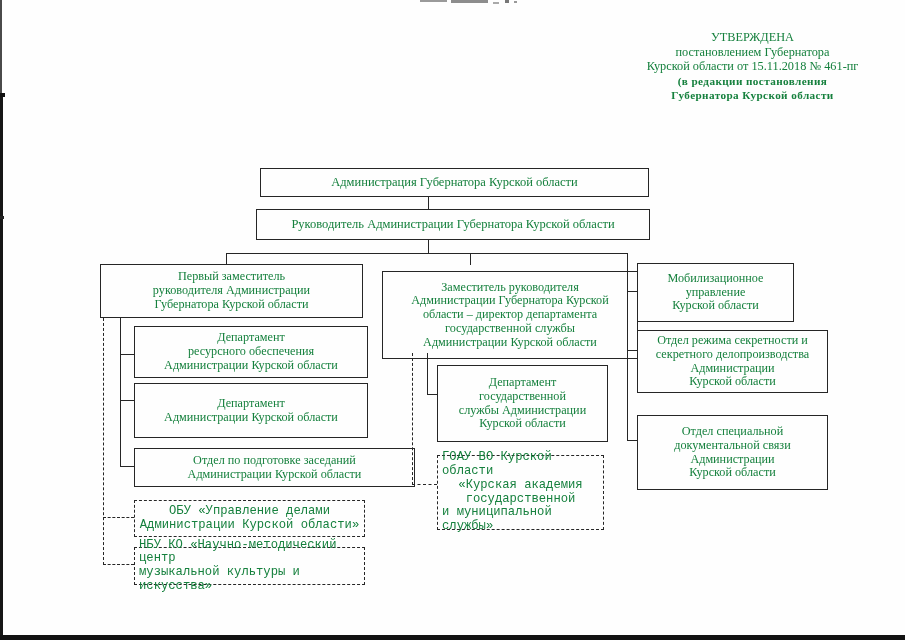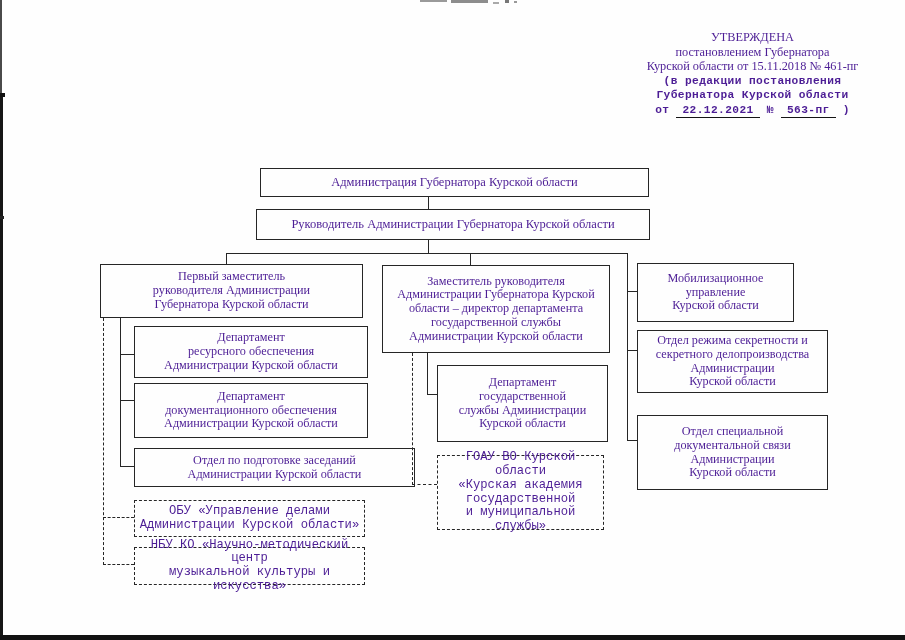--- a/index.html
+++ b/index.html
@@ -1,42 +1,42 @@
 <!DOCTYPE html>
 <html lang="ru"><head>
 <meta charset="utf-8">
 <style>
   html,body{margin:0;padding:0;background:#e8e8e8;}
   .page{
     position:relative;width:905px;height:640px;background:#fefefe;
-    font-family:"Liberation Serif","DejaVu Serif",serif;color:#4c1d95;
+    font-family:"Liberation Serif","DejaVu Serif",serif;color:#15803d;
     overflow:hidden;margin:0 auto;
   }
   
   .art{position:absolute;}
   
   .approval{
     position:absolute;left:600px;top:30px;width:305px;
     text-align:center;font-size:12.3px;line-height:14.5px;
   }
   .approval .mono{
-    font-family:Liberation Mono, monospace;
+    font-family:Liberation Serif, serif;
     font-size:11.2px;font-weight:bold;letter-spacing:.4px;
   }
   .fill{display:inline-block;border-bottom:1.2px solid #141414;padding:0 6px;}
   
   .title{
     position:absolute;left:227px;top:139px;width:478px;margin:0;
     text-align:center;font-size:14.5px;font-weight:bold;letter-spacing:.2px;
   }
   
   .node{
     position:absolute;box-sizing:border-box;border:1.5px solid #262626;
     background:#fefefe;display:flex;flex-direction:column;
-    justify-content:center;align-items:center;text-align:center;
+    justify-content:center;align-items:center;
     font-size:12.2px;line-height:13.7px;padding:2px 4px;
   }
   .node.dashed{border:1.4px dashed #262626;font-family:Liberation Mono, monospace;}
   .node.wide{font-size:12.5px;}
   
   .vl{position:absolute;width:0;border-left:1.5px solid #262626;}
   .hl{position:absolute;height:0;border-top:1.5px solid #262626;}
   .vl.d{border-left-style:dashed;border-left-width:1.4px;}
   .hl.d{border-top-style:dashed;border-top-width:1.4px;}
 </style>
@@ -55,21 +55,20 @@
   <div class="art" style="left:493px;top:2px;width:6px;height:2px;background:#aaa"></div>
   <div class="art" style="left:505px;top:0;width:4px;height:3px;background:#777"></div>
   <div class="art" style="left:514px;top:1px;width:3px;height:2px;background:#999"></div>
 
   <div class="approval">
     <div>УТВЕРЖДЕНА</div>
     <div>постановлением Губернатора</div>
     <div>Курской области от 15.11.2018 № 461-пг</div>
     <div class="mono">(в редакции постановления</div>
     <div class="mono">Губернатора Курской области</div>
-    <div class="mono"><span>от </span><span class="fill">22.12.2021</span><span> № </span><span class="fill">563-пг</span><span> )</span></div>
   </div>
 
 
   <div class="node wide" style="left:260px;top:168px;width:389px;height:29px">
     <div>Администрация Губернатора Курской области</div>
   </div>
   <div class="node wide" style="left:256px;top:209px;width:394px;height:31px">
     <div>Руководитель Администрации Губернатора Курской области</div>
   </div>
 
@@ -78,37 +77,36 @@
     <div>руководителя Администрации</div>
     <div>Губернатора Курской области</div>
   </div>
   <div class="node" style="left:134px;top:326px;width:234px;height:52px">
     <div>Департамент</div>
     <div>ресурсного обеспечения</div>
     <div>Администрации Курской области</div>
   </div>
   <div class="node" style="left:134px;top:383px;width:234px;height:55px">
     <div>Департамент</div>
-    <div>документационного обеспечения</div>
     <div>Администрации Курской области</div>
   </div>
   <div class="node" style="left:134px;top:448px;width:281px;height:39px">
     <div>Отдел по подготовке заседаний</div>
     <div>Администрации Курской области</div>
   </div>
   <div class="node dashed" style="left:134px;top:500px;width:231px;height:37px">
     <div>ОБУ «Управление делами</div>
     <div>Администрации Курской области»</div>
   </div>
   <div class="node dashed" style="left:134px;top:547px;width:231px;height:38px">
     <div>НБУ КО «Научно-методический центр</div>
     <div>музыкальной культуры и искусства»</div>
   </div>
 
-  <div class="node" style="left:382px;top:265px;width:228px;height:88px">
+  <div class="node" style="left:382px;top:271px;width:256px;height:88px">
     <div>Заместитель руководителя</div>
     <div>Администрации Губернатора Курской</div>
     <div>области – директор департамента</div>
     <div>государственной службы</div>
     <div>Администрации Курской области</div>
   </div>
   <div class="node" style="left:437px;top:365px;width:171px;height:77px">
     <div>Департамент</div>
     <div>государственной</div>
     <div>службы Администрации</div>

